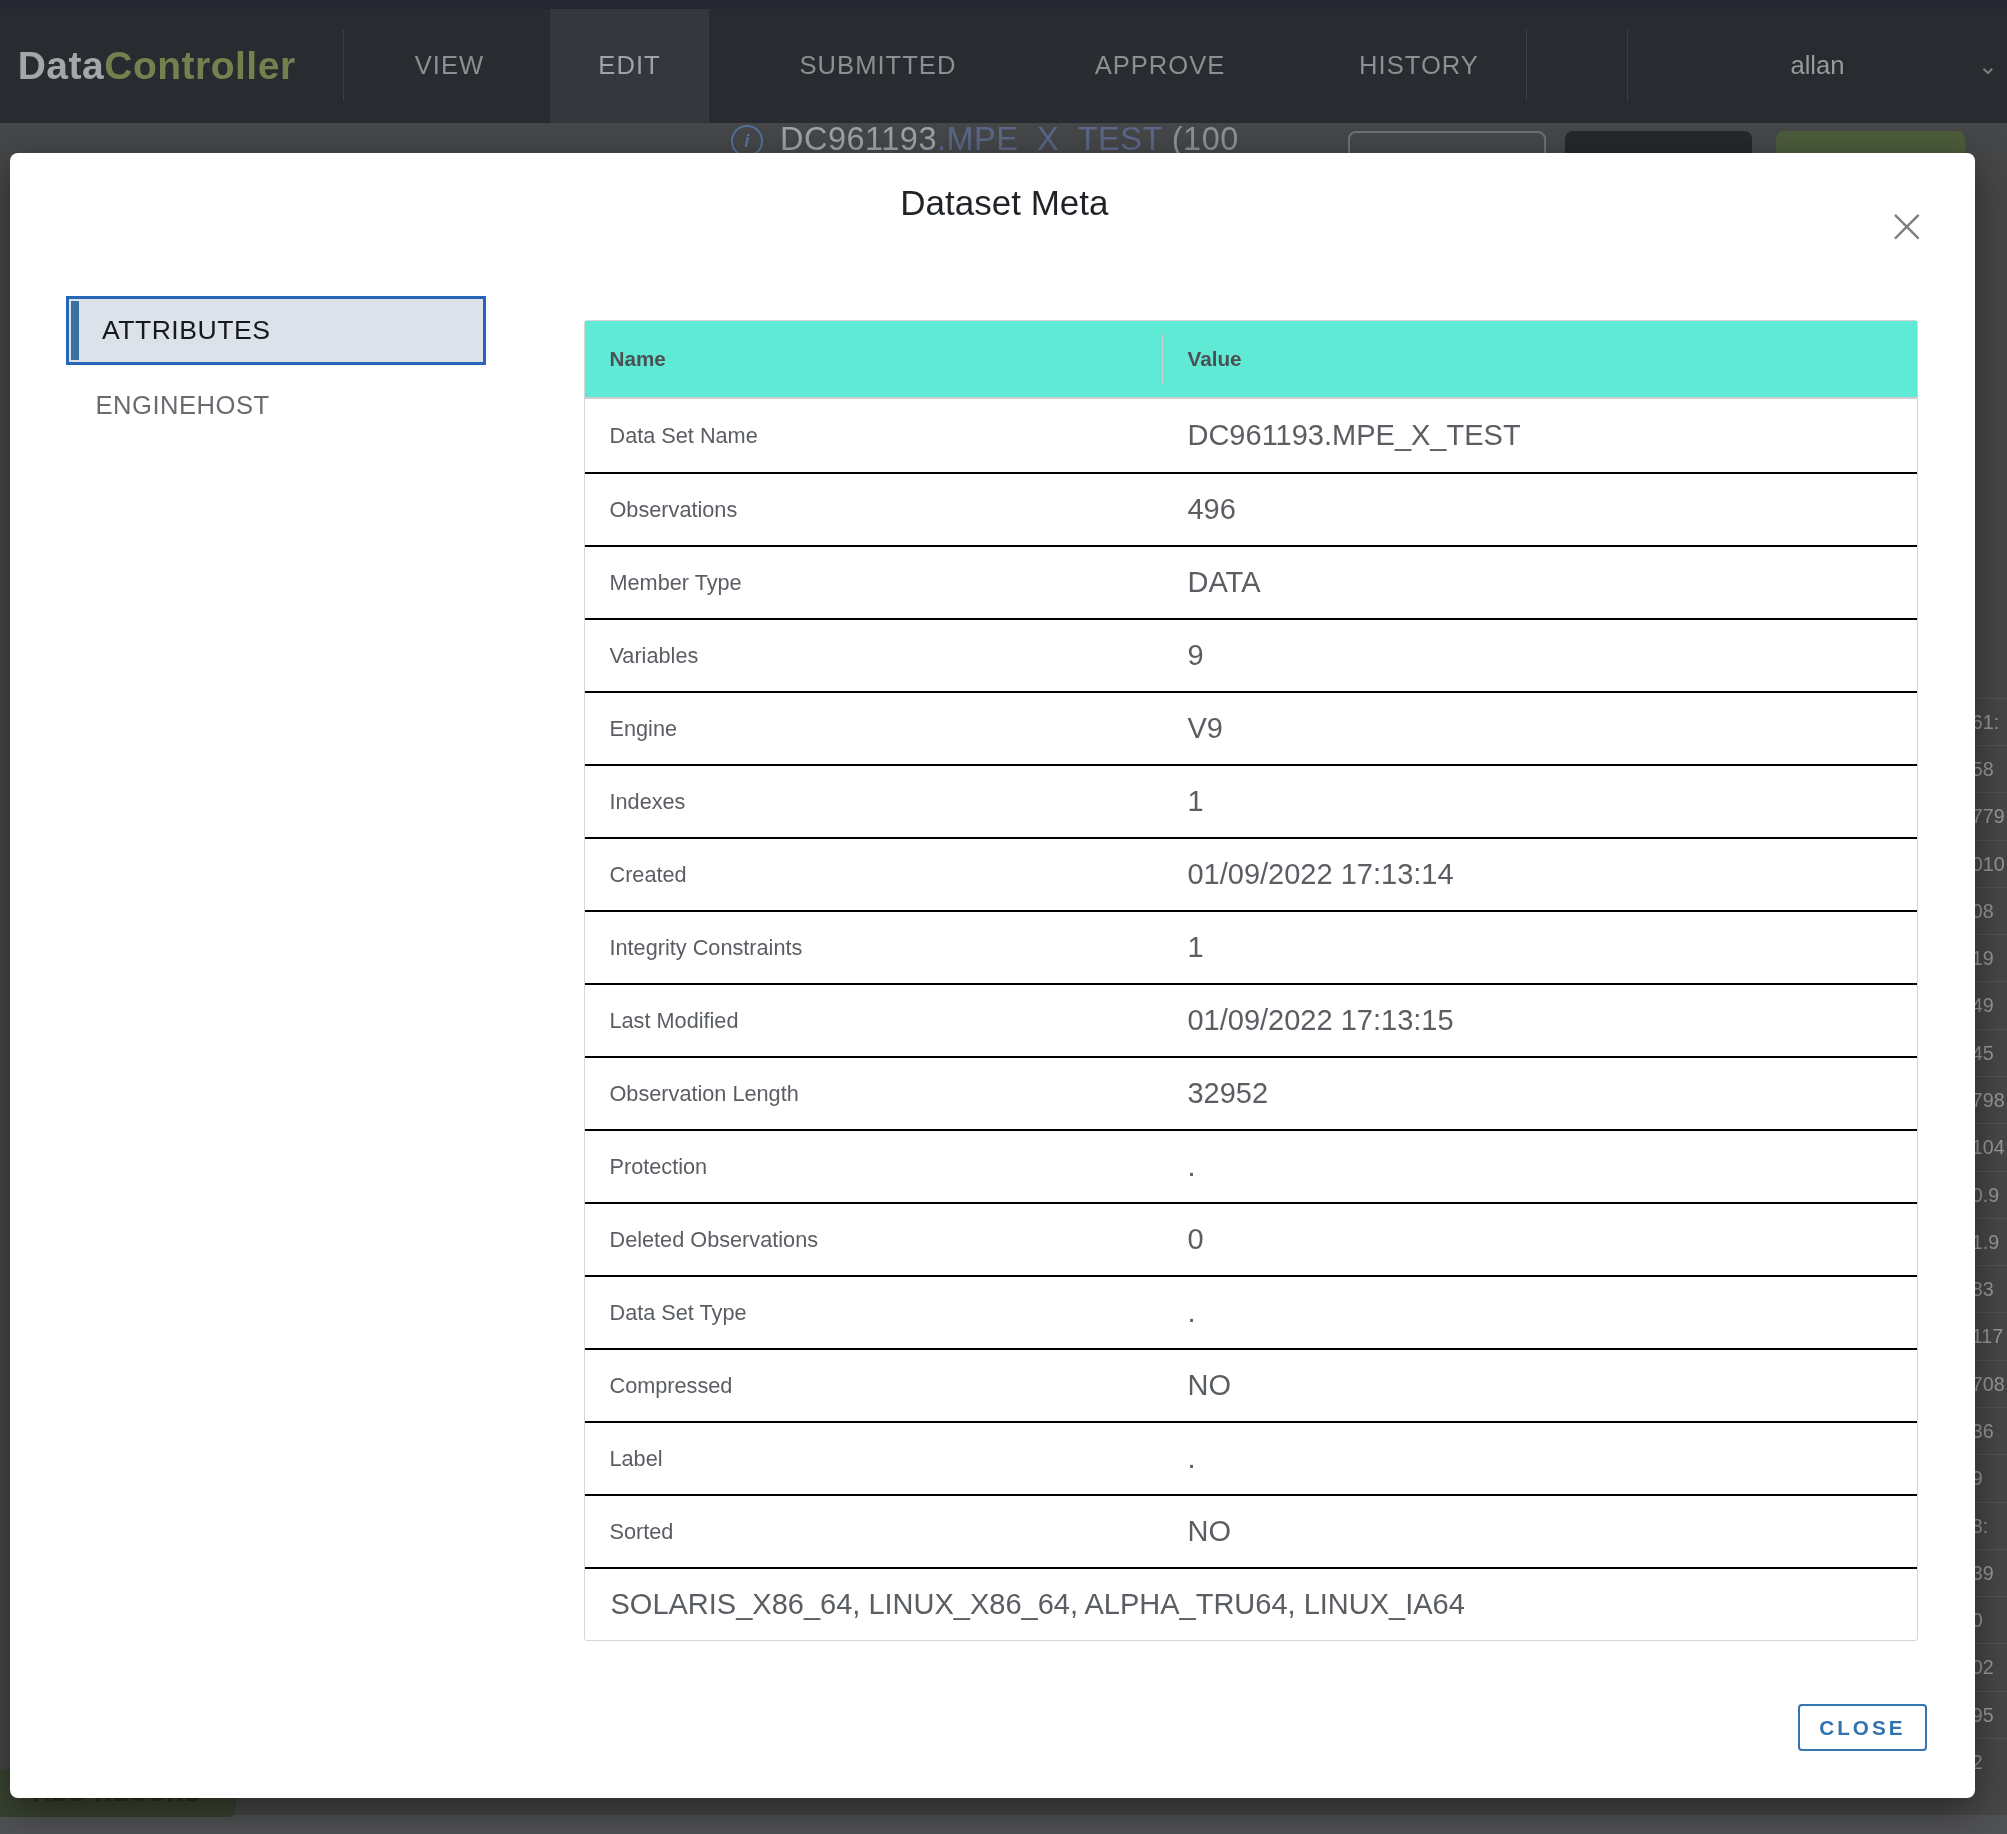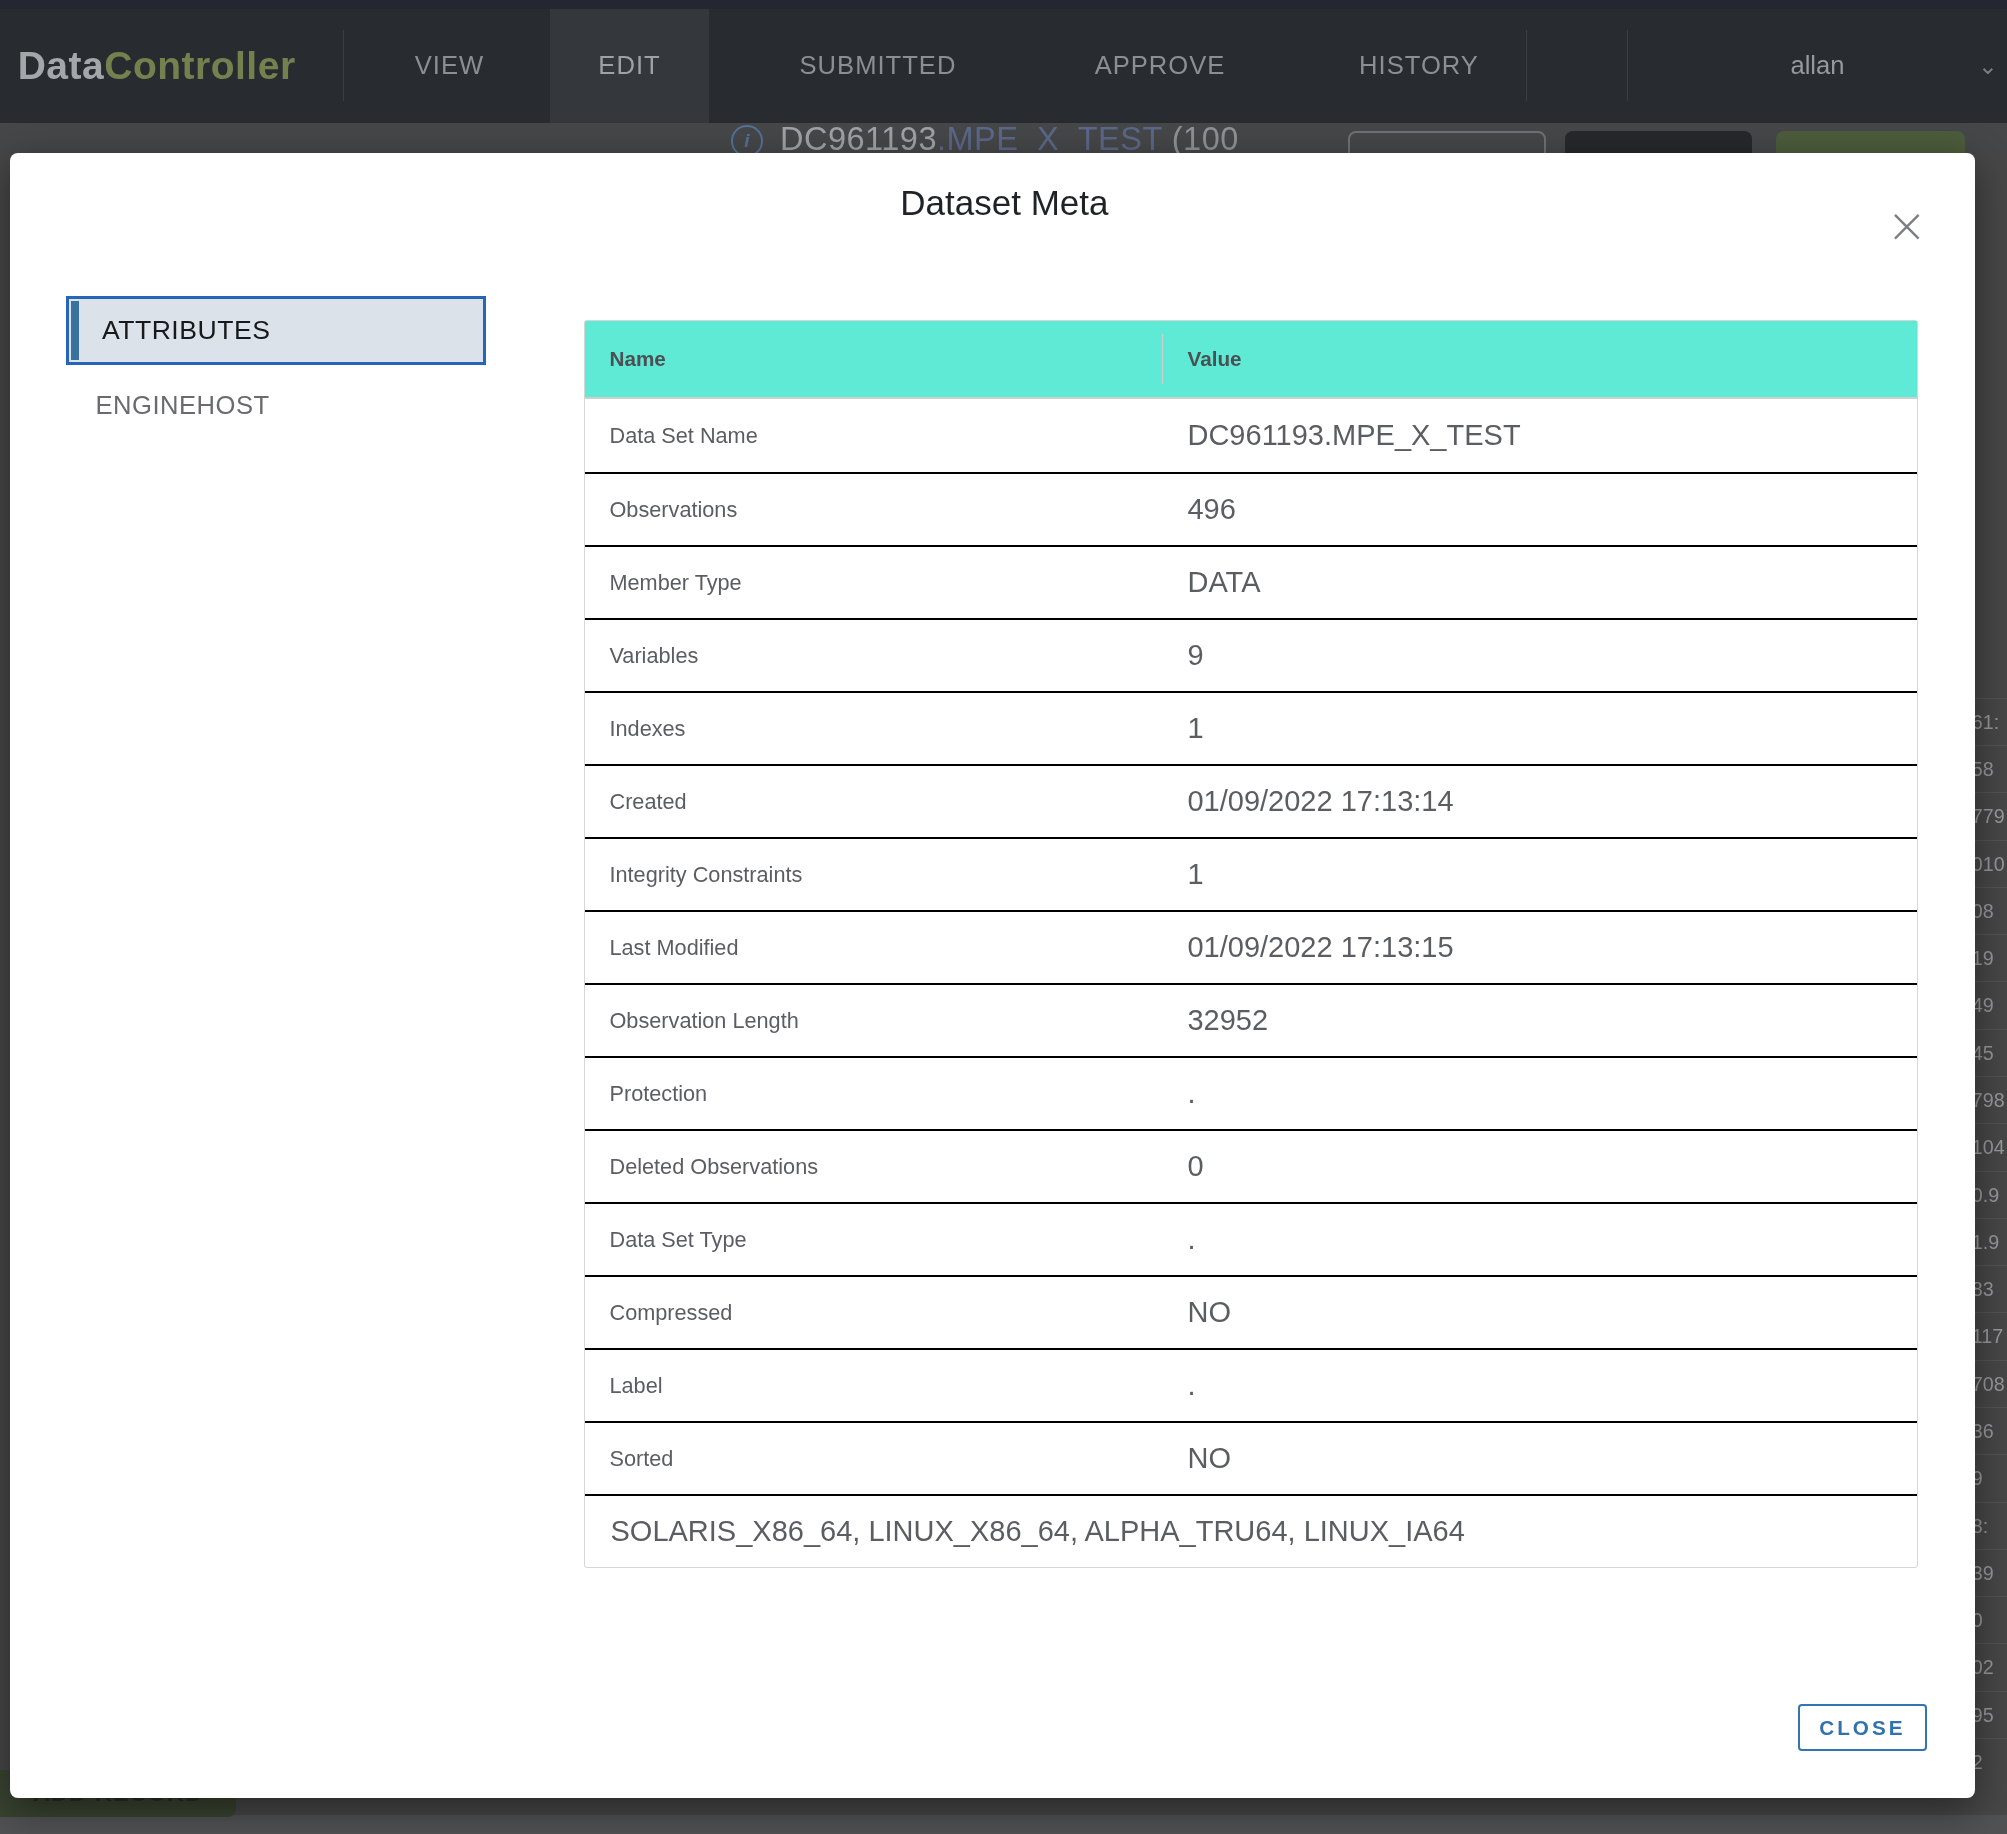--- a/index.html
+++ b/index.html
@@ -179,20 +179,24 @@
         </div>
         <div class="trow">
           <div class="t-name">Member Type</div>
           <div class="t-value">DATA</div>
         </div>
         <div class="trow">
           <div class="t-name">Variables</div>
           <div class="t-value">9</div>
         </div>
         <div class="trow">
+          <div class="t-name">Engine</div>
+          <div class="t-value">V9</div>
+        </div>
+        <div class="trow">
           <div class="t-name">Indexes</div>
           <div class="t-value">1</div>
         </div>
         <div class="trow">
           <div class="t-name">Created</div>
           <div class="t-value">01/09/2022 17:13:14</div>
         </div>
         <div class="trow">
           <div class="t-name">Integrity Constraints</div>
           <div class="t-value">1</div>

